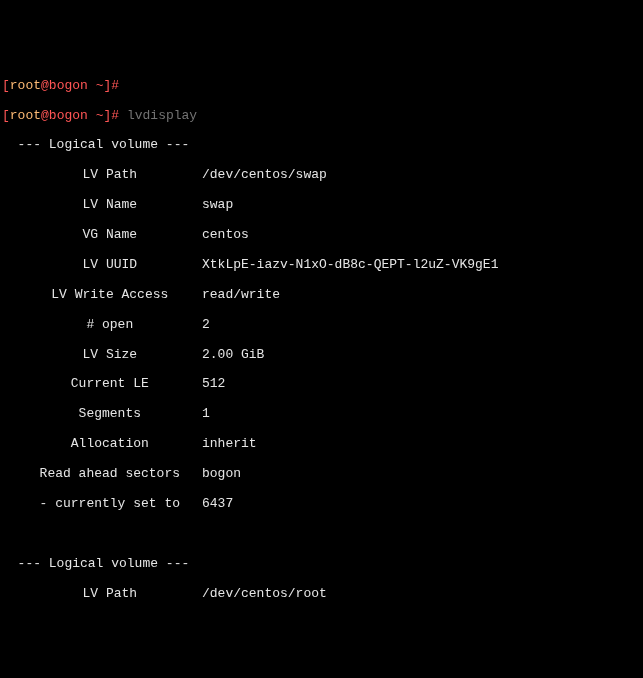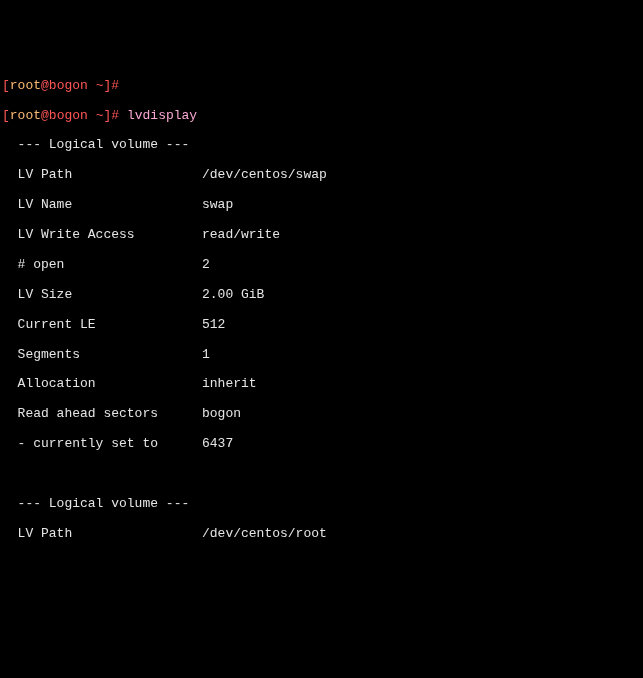--- a/index.html
+++ b/index.html
@@ -14,36 +14,38 @@
     overflow: hidden;
     padding: 4px 2px;
     white-space: pre;
   }
   .prompt-user { color: #fdba74; }
   .prompt-at   { color: #ff5555; }
   .prompt-host { color: #ff5555; }
   .prompt-path { color: #ff5555; }
   .prompt-br   { color: #ff5555; }
   .prompt-hash { color: #ff5555; }
-  .cmd { color: #f9a8d4; }
+  .cmd { color: #737373; }
   .out { color: #e5e5e5; }
   .row { display: block; }
-  .label { display: inline-block; width: 200px; }
+  .label { display: inline-block; width: 200px; text-align: center; }
 </style>
 </head>
 <body>
 
 
 
 <div>
 <span class="row"><span class="prompt-br">[</span><span class="prompt-user">root</span><span class="prompt-at">@</span><span class="prompt-host">bogon</span> <span class="prompt-path">~</span><span class="prompt-br">]</span><span class="prompt-hash">#</span></span>
 <span class="row"><span class="prompt-br">[</span><span class="prompt-user">root</span><span class="prompt-at">@</span><span class="prompt-host">bogon</span> <span class="prompt-path">~</span><span class="prompt-br">]</span><span class="prompt-hash">#</span> <span class="cmd">lvdisplay</span></span>
 <span class="row out">  --- Logical volume ---</span>
 <span class="row out"><span class="label">  LV Path</span><span>/dev/centos/swap</span></span>
 <span class="row out"><span class="label">  LV Name</span><span>swap</span></span>
+<span class="row out"><span class="label">  VG Name</span><span>centos</span></span>
+<span class="row out"><span class="label">  LV UUID</span><span>XtkLpE-iazv-N1xO-dB8c-QEPT-l2uZ-VK9gE1</span></span>
 <span class="row out"><span class="label">  LV Write Access</span><span>read/write</span></span>
 <span class="row out"><span class="label">  # open</span><span>2</span></span>
 <span class="row out"><span class="label">  LV Size</span><span>2.00 GiB</span></span>
 <span class="row out"><span class="label">  Current LE</span><span>512</span></span>
 <span class="row out"><span class="label">  Segments</span><span>1</span></span>
 <span class="row out"><span class="label">  Allocation</span><span>inherit</span></span>
 <span class="row out"><span class="label">  Read ahead sectors</span><span>bogon</span></span>
 <span class="row out"><span class="label">  - currently set to</span><span>6437</span></span>
 <span class="row out">   </span>
 <span class="row out">  --- Logical volume ---</span>

